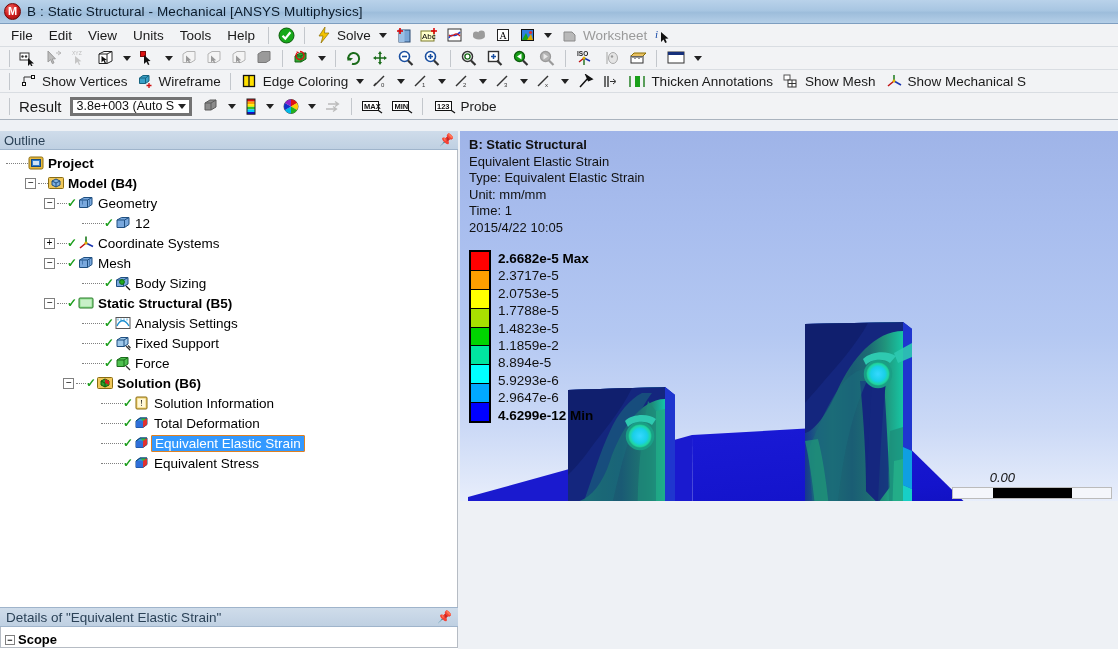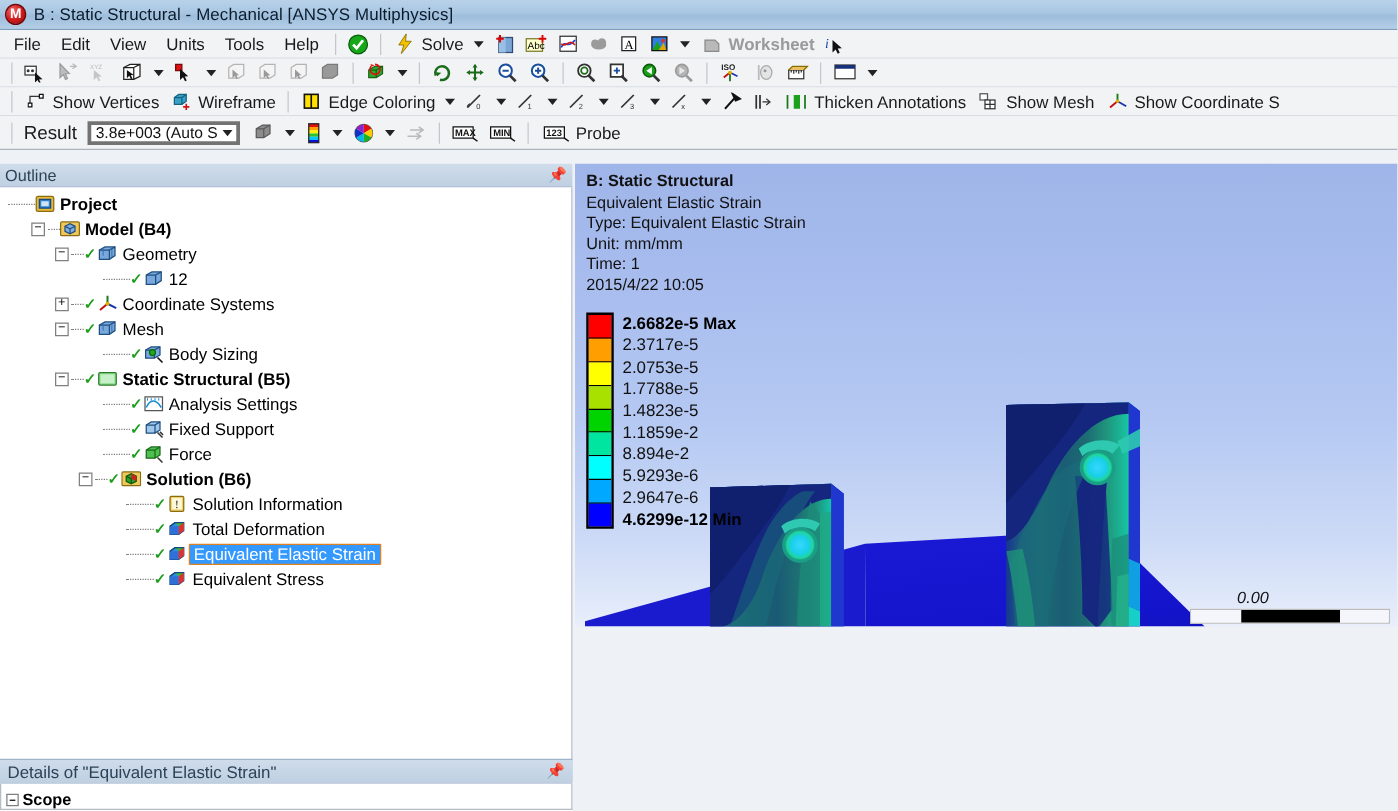--- a/index.html
+++ b/index.html
@@ -39,21 +39,21 @@
     padding-left: 3px;
   }
   .menu-item { padding: 2px 8px; cursor: default; }
   .tb-sep { width: 1px; height: 17px; background: #c3c7cc; margin: 0 5px; }
 
   .tb-icon { display:inline-flex; align-items:center; justify-content:center;
              height: 20px; min-width: 20px; padding: 0 2px; }
   .tb-caret { width:0;height:0;border-left:4px solid transparent;border-right:4px solid transparent;
               border-top:5px solid #222; margin: 0 4px; }
   .lbl { font-size: 13.5px; color:#1a1a1a; }
-  .lbl.dim { color:#9a9a9a;font-weight:bold; }
+  .lbl.dim { color:#9a9a9a; }
 
   
   .toolbar {
     height: 25px; background:#f2f3f5; border-bottom:1px solid #d9dde2;
     display:flex; align-items:center; padding-left:4px; white-space:nowrap; overflow:hidden;
   }
   .toolbar.row3 { height: 23px; }
   .toolbar.row4 { height: 23px; }
   .toolbar.row5 { height: 27px; background:#f2f3f5; border-bottom:1px solid #aab3be;}
 
@@ -498,21 +498,21 @@
     </div>
     <div class="btn">
       <span class="tb-icon">
         <svg width="17" height="15" viewBox="0 0 17 15">
           <path d="M8 7 L8 1" stroke="#1a7a1a" stroke-width="1.5"></path>
           <path d="M8 7 L2 12" stroke="#c01010" stroke-width="1.5"></path>
           <path d="M8 7 L15 11" stroke="#1a35b0" stroke-width="1.5"></path>
           <circle cx="8" cy="7" r="1.4" fill="#e0b000"></circle>
         </svg>
       </span>
-      <span class="lbl">Show Coordinate S</span>
+      <span class="lbl">Show Mechanical S</span>
     </div>
   </div>
 
   <div class="toolbar row5">
     <div class="tb-sep"></div>
     <span class="lbl" style="font-size:15px;padding:0 4px;">Result</span>
     <div class="combo" style="width:122px;">
       <span>3.8e+003 (Auto S</span>
       <span class="tb-caret" style="margin:0 1px 0 2px;"></span>
     </div>
@@ -961,21 +961,21 @@
             <div style="background: rgb(0, 168, 255); border-bottom: 1px solid rgb(0, 0, 0);"></div>
             <div style="background: rgb(0, 0, 255);"></div>
           </div>
         <div class="legend-labels" id="legend-labels">
             <span class="b">2.6682e-5 Max</span>
             <span>2.3717e-5</span>
             <span>2.0753e-5</span>
             <span>1.7788e-5</span>
             <span>1.4823e-5</span>
             <span>1.1859e-2</span>
-            <span>8.894e-2</span>
+            <span>8.894e-5</span>
             <span>5.9293e-6</span>
             <span>2.9647e-6</span>
             <span class="b">4.6299e-12 Min</span>
           </div>
       </div>
 
       <div class="scaleval">0.00</div>
       <div class="scalebar">
         <div class="seg" style="flex:1;background:#f4f6fb;"></div>
         <div class="seg" style="flex:2;background:#000;"></div>

